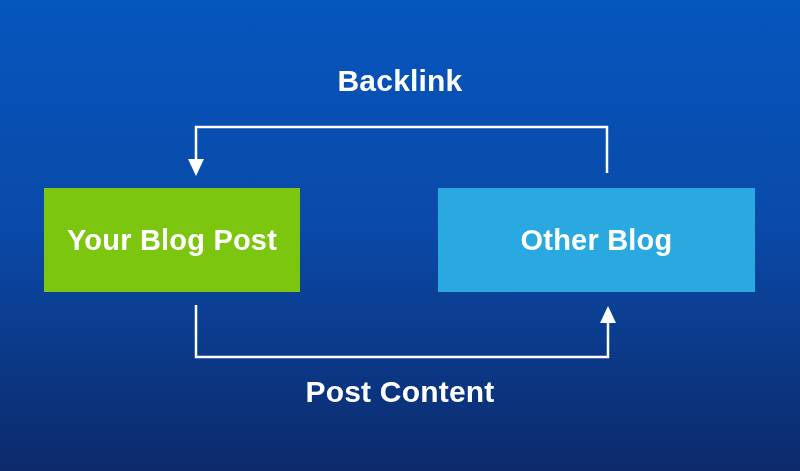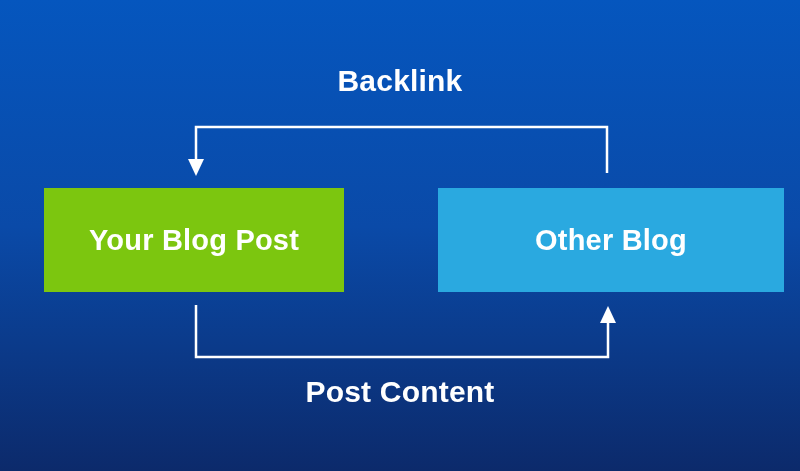--- a/index.html
+++ b/index.html
@@ -44,26 +44,26 @@
     display: flex;
     align-items: center;
     justify-content: center;
     color: var(--text, #ffffff);
     font-size: 29px;
     font-weight: 700;
     letter-spacing: 0.2px;
   }
   .node.green {
     left: 44px;
-    width: 300px;
+    width: 256px;
     background: var(--node-green, #7cc60f);
   }
   .node.blue {
     left: 438px;
-    width: 346px;
+    width: 317px;
     background: var(--node-blue, #2aa9e0);
   }
 </style>
 </head>
 <body>
 
 <div class="canvas">
 
   <div class="flow-label top">Backlink</div>
 

